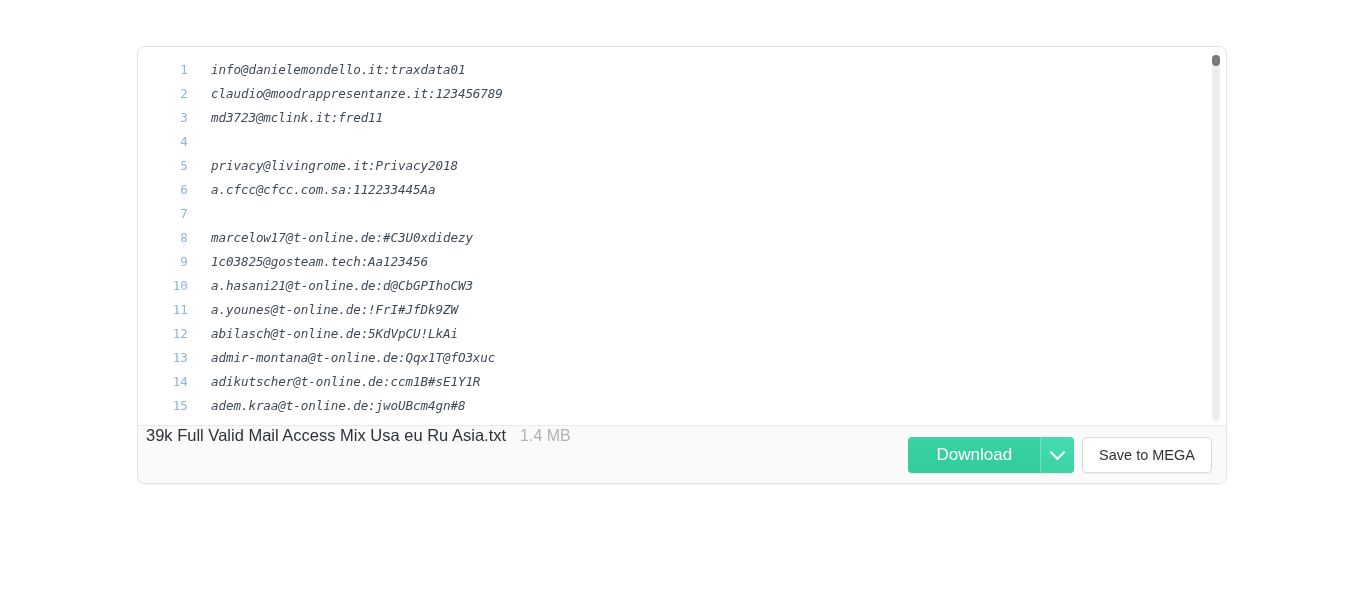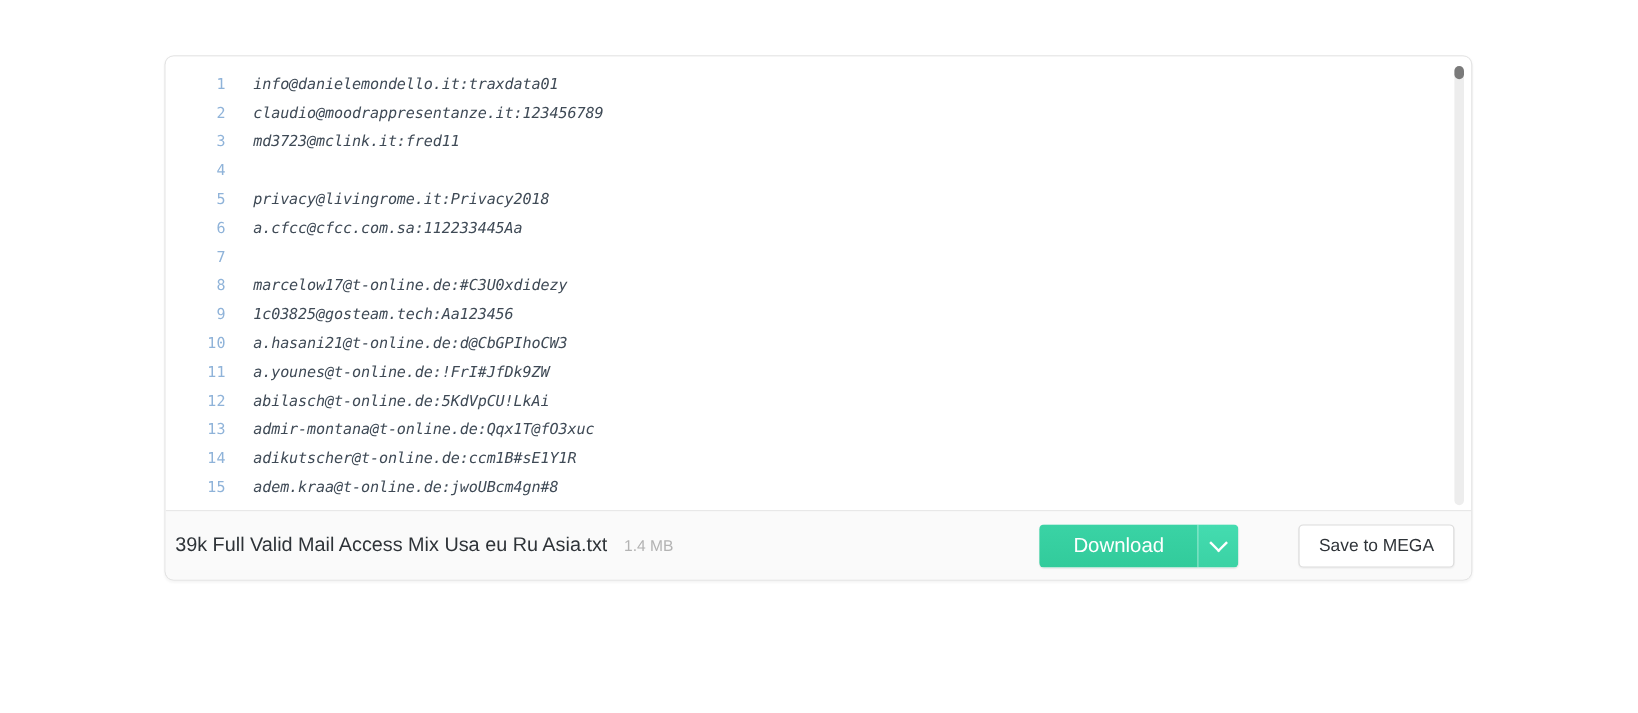--- a/index.html
+++ b/index.html
@@ -101,21 +101,20 @@
     border-radius: 4px;
   }
 
   
   .footer-bar {
     flex: 0 0 auto;
     height: 58px;
     background: #fafafa;
     border-top: 1px solid #e8e8e8;
     display: flex;
-    align-items: center;
     padding: 0 14px 0 8px;
     box-sizing: border-box;
   }
 
   .file-meta {
     display: flex;
     align-items: baseline;
     flex: 1 1 auto;
     min-width: 0;
     padding-left: 0;
@@ -125,21 +124,21 @@
     font-size: 16.5px;
     color: #2e3338;
     font-family: "Liberation Sans", sans-serif;
     white-space: nowrap;
     overflow: hidden;
     text-overflow: ellipsis;
   }
 
   .file-size {
     margin-left: 14px;
-    font-size: 13px;
+    font-size: 16px;
     color: #b3b3b3;
     white-space: nowrap;
   }
 
   .footer-actions {
     display: flex;
     align-items: center;
     gap: 8px;
     flex: 0 0 auto;
   }
@@ -193,21 +192,20 @@
     height: 36px;
     padding: 0 16px;
     background: #ffffff;
     border: 1px solid #dcdcdc;
     border-radius: 4px;
     color: #2e3338;
     font-size: 14.5px;
     font-family: "Liberation Sans", sans-serif;
     cursor: pointer;
     box-shadow: 0 1px 1px rgba(0,0,0,0.04);
-    margin-left: 42px;
   }
 </style>
 </head>
 <body>
 
 <div id="app">
 
   <div class="preview-card">
 
     <div class="code-area">

